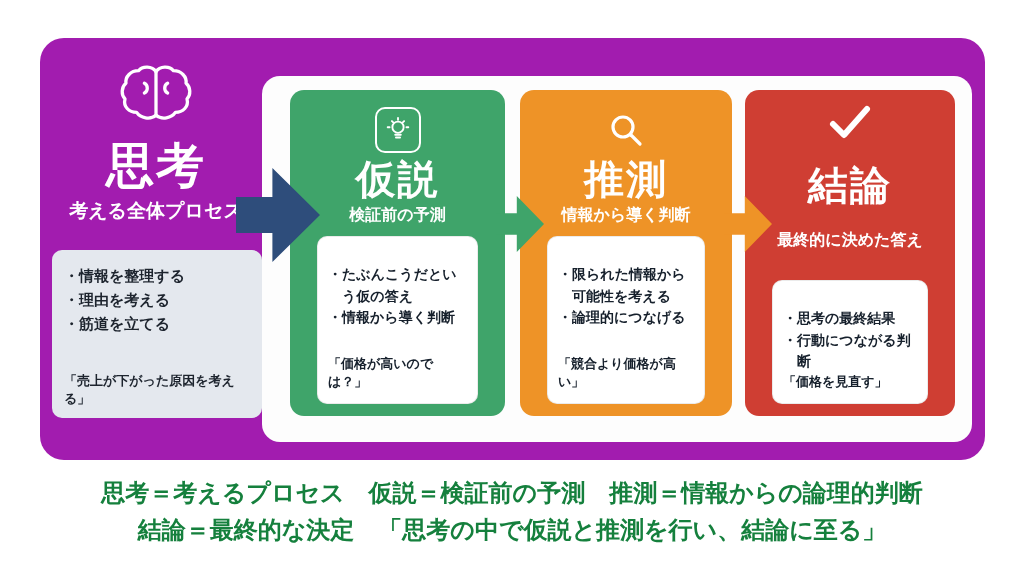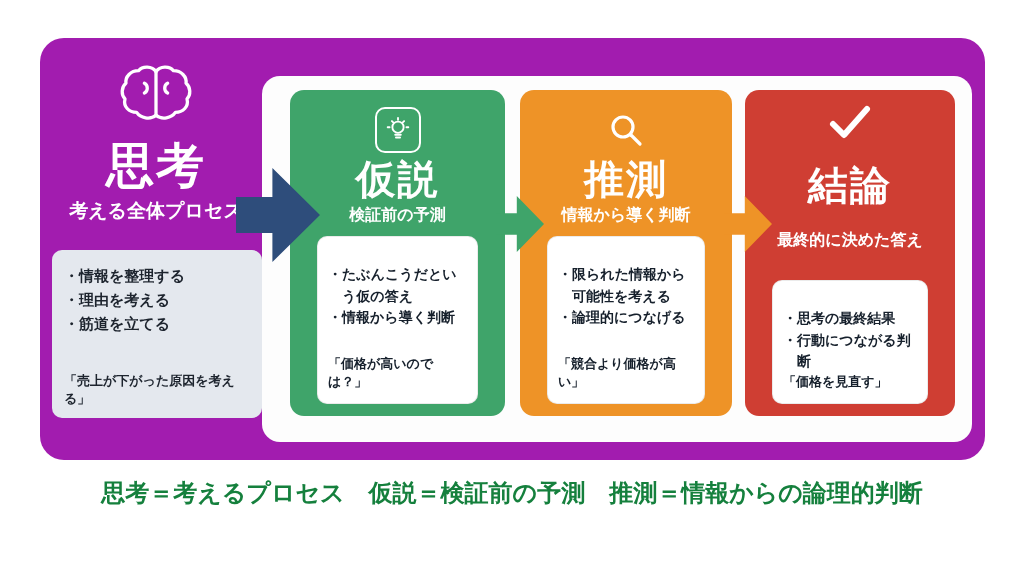--- a/index.html
+++ b/index.html
@@ -162,14 +162,15 @@
     <div class="arrow arrow-orange" style="color: rgb(238, 147, 39);">
       <svg viewBox="0 0 60 84" preserveAspectRatio="none">
         <polygon fill="currentColor" points="0,26 26,26 26,0 60,42 26,84 26,58 0,58"></polygon>
       </svg>
     </div>
 
   </div>
 
   <div class="footer">
     <div>思考＝考えるプロセス　仮説＝検証前の予測　推測＝情報からの論理的判断</div>
+    <div>結論＝最終的な決定　「思考の中で仮説と推測を行い、結論に至る」</div>
   </div>
 </div>
 
 </body></html>

